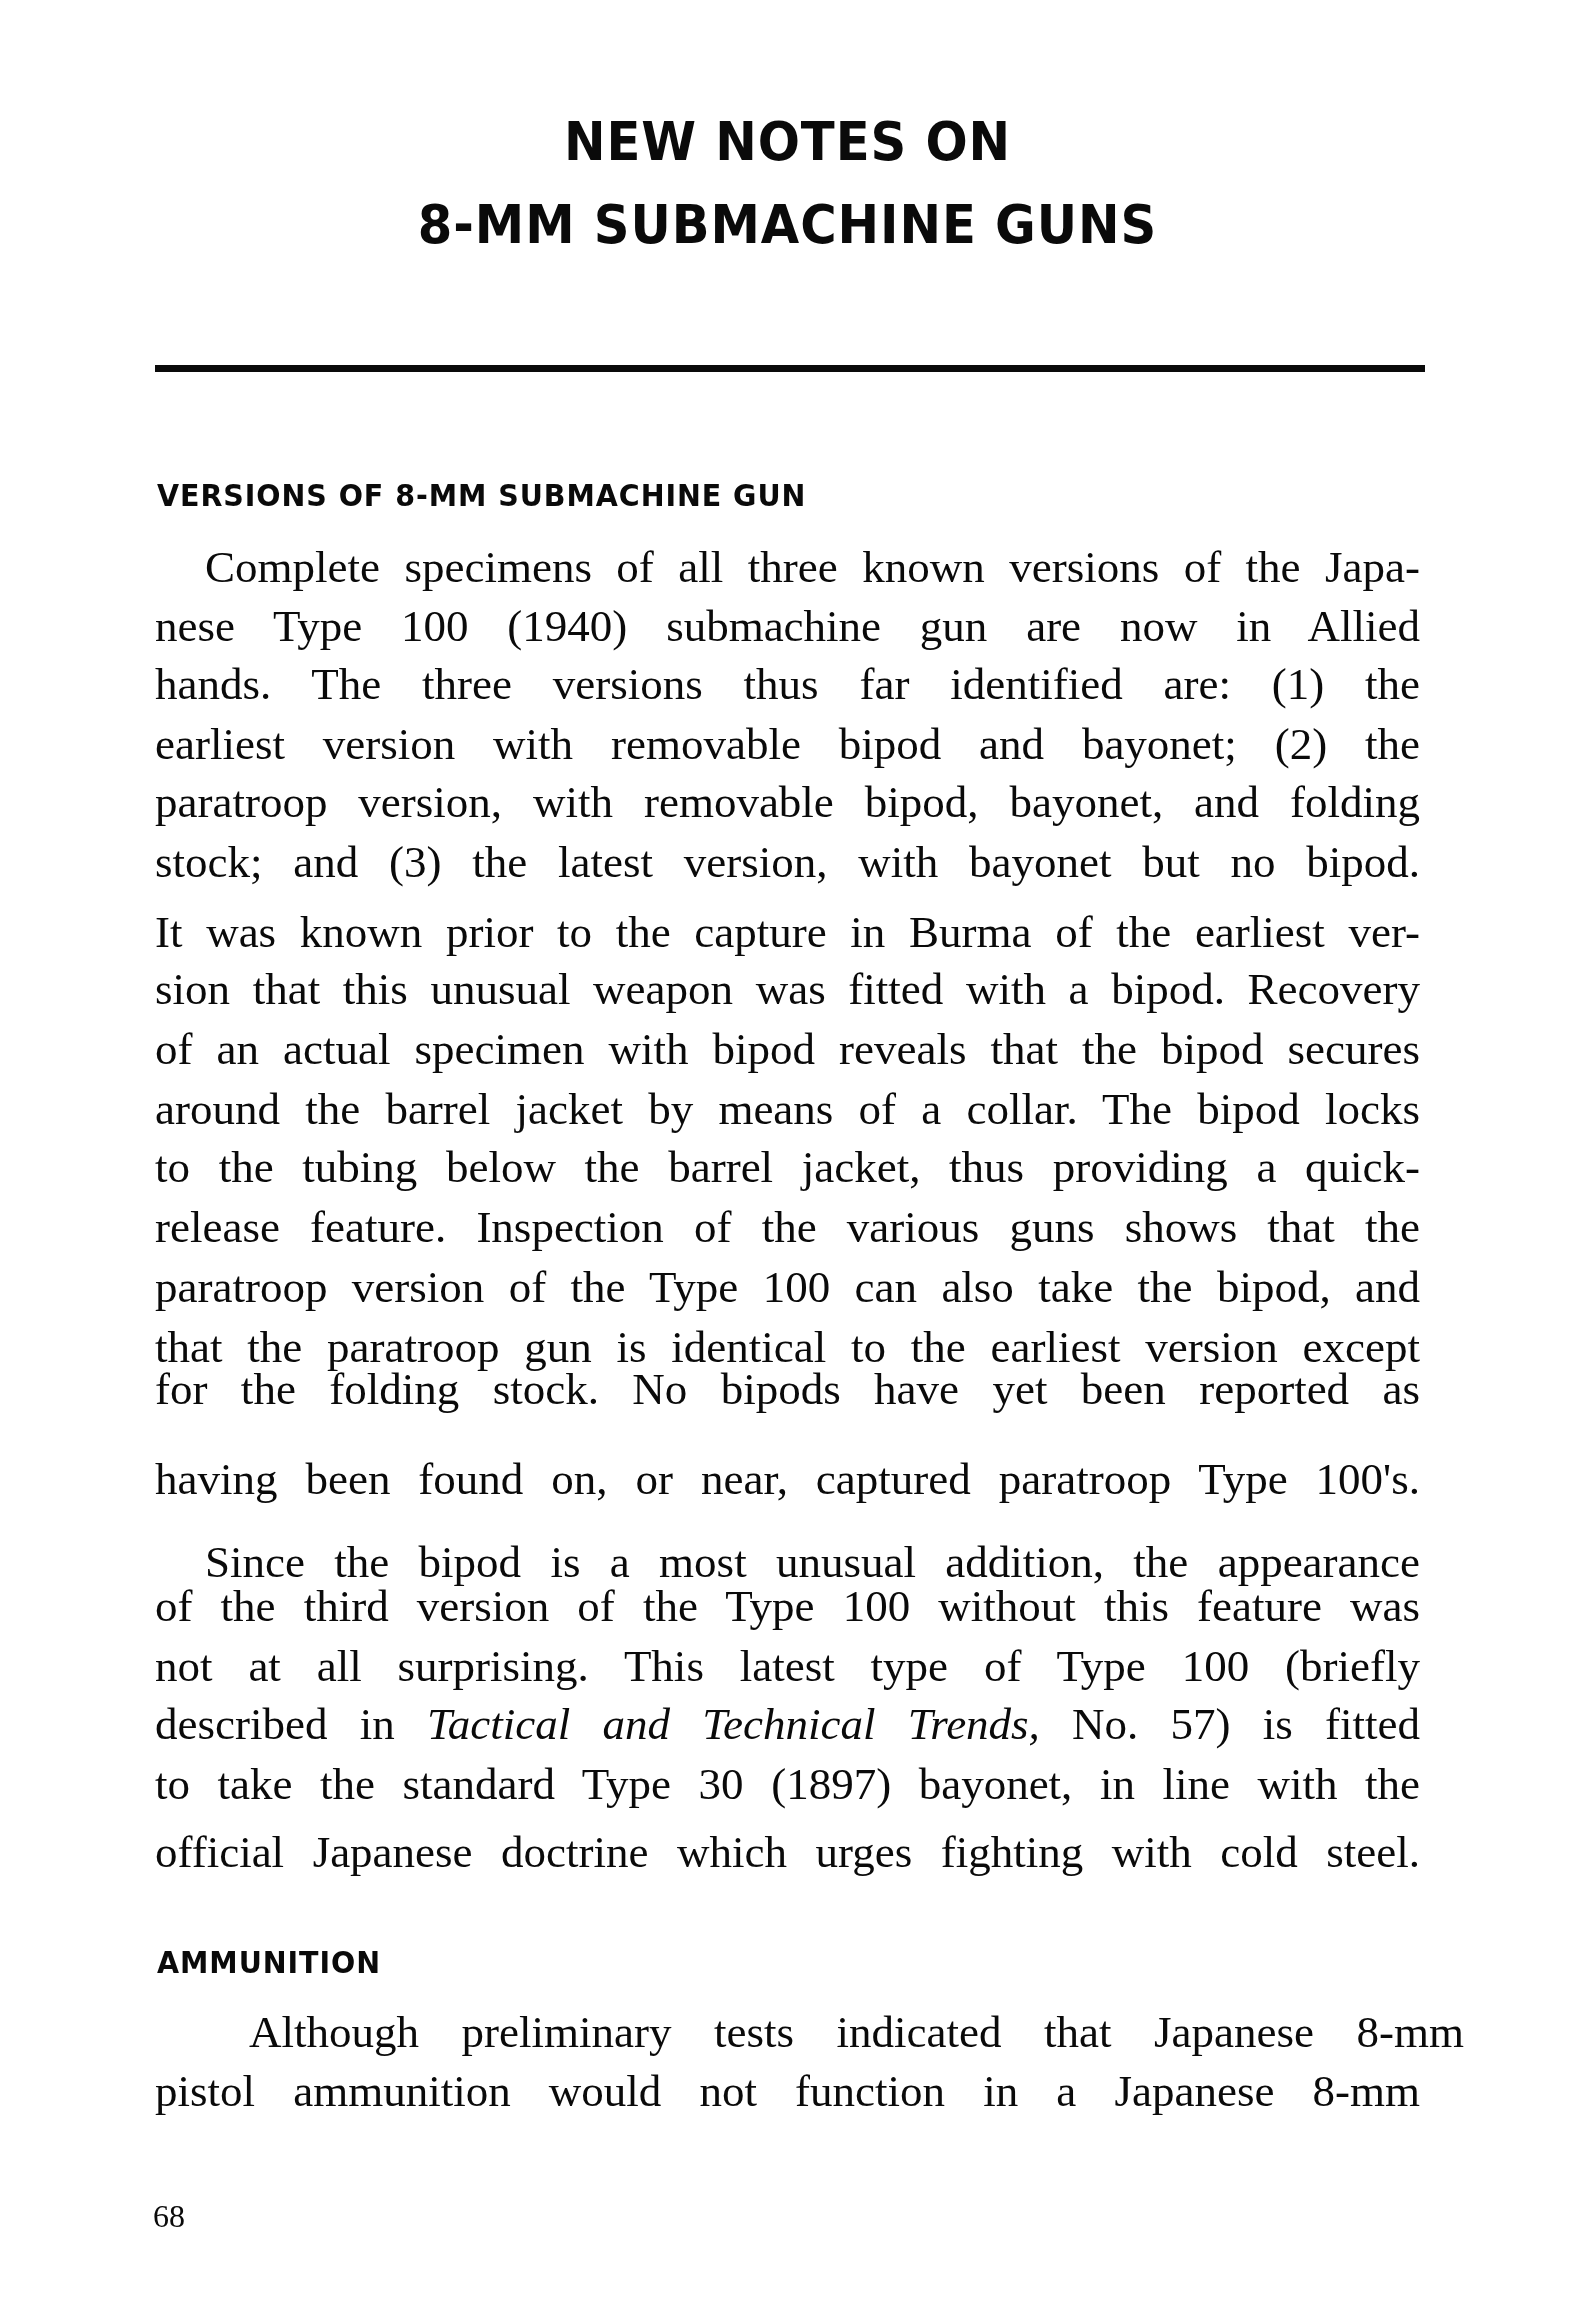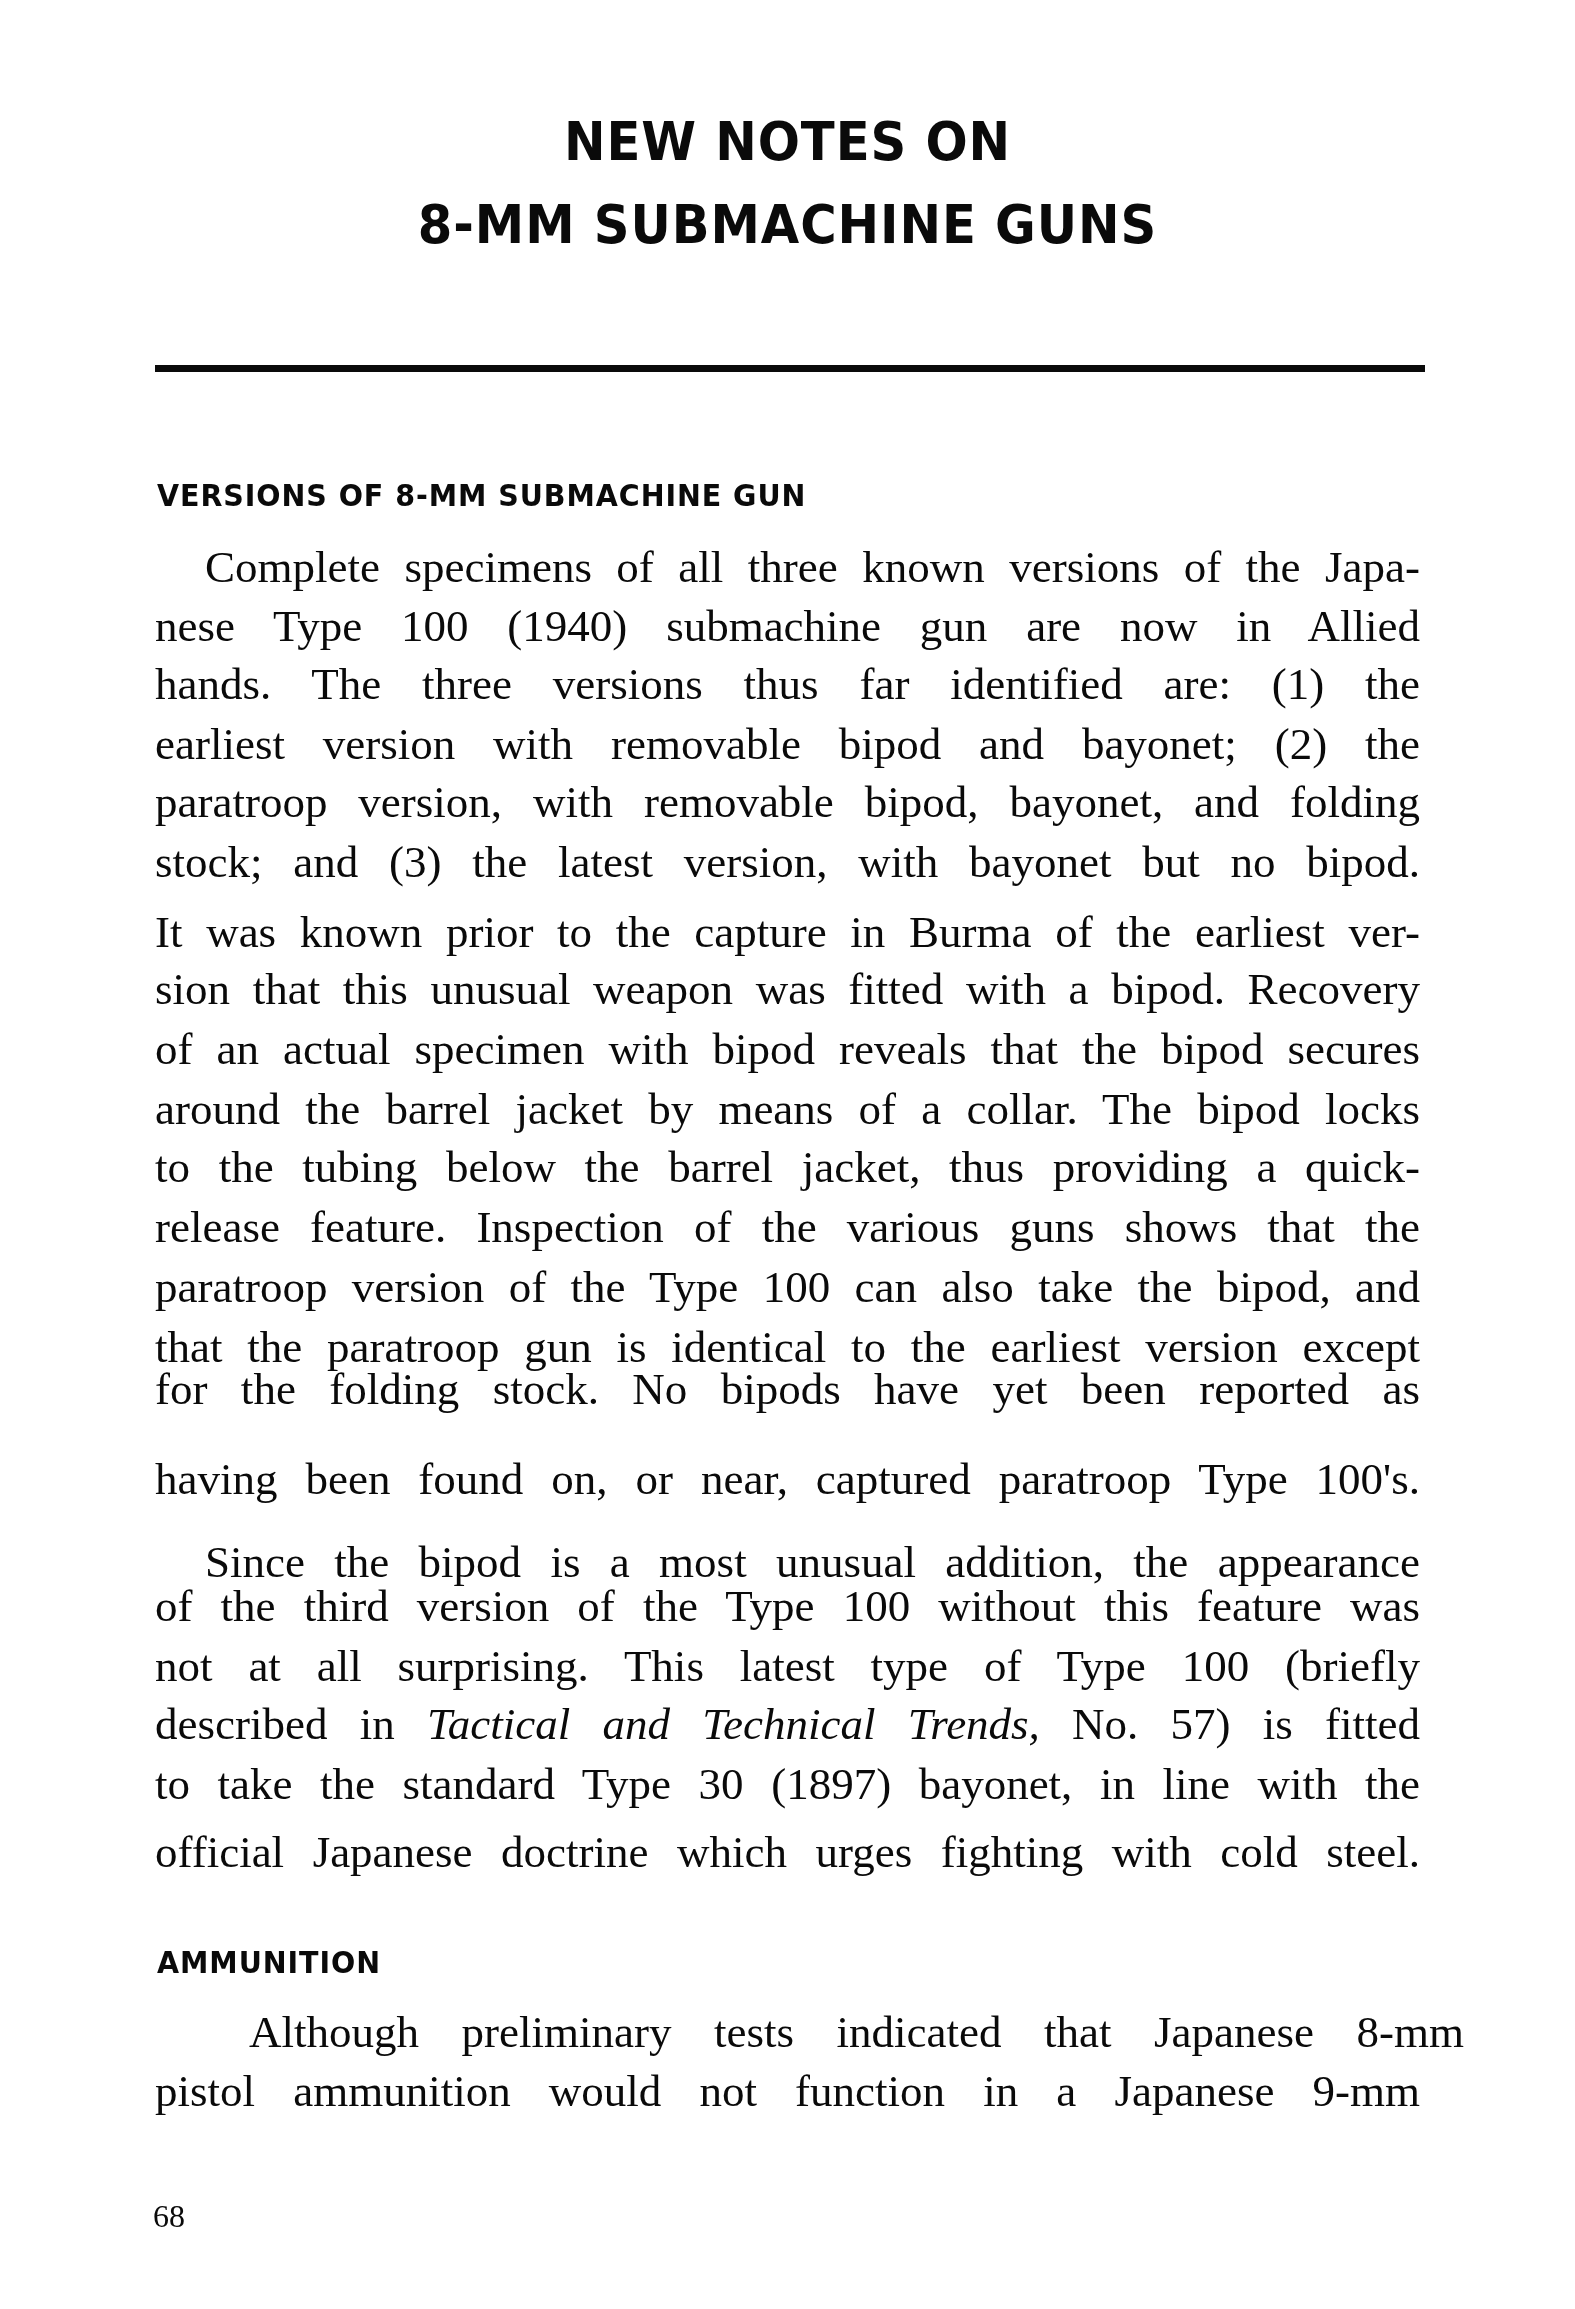--- a/index.html
+++ b/index.html
@@ -61,15 +61,15 @@
 <div class="line indent" style="top: 1524px; white-space: normal; margin-top: 16px;">Since the bipod is a most unusual addition, the appearance</div>
 <div class="line" style="top: 1584px; white-space: normal;">of the third version of the Type 100 without this feature was</div>
 <div class="line" style="top: 1644px; white-space: normal;">not at all surprising.  This latest type of Type 100 (briefly</div>
 <div class="line" style="top: 1702px; white-space: nowrap; width: 1265.02px; transform-origin: left top; transform: scaleX(0.999988);"><span>described in </span><i>Tactical and Technical Trends,</i><span> No. 57) is fitted</span></div>
 <div class="line" style="top: 1762px; white-space: normal;">to take the standard Type 30 (1897) bayonet, in line with the</div>
 <div class="line" style="top: 1830px; white-space: normal;">official Japanese doctrine which urges fighting with cold steel.</div>
 
 <div class="heading" style="top:1948px;">AMMUNITION</div>
 
 <div class="line indent" style="top: 2010px; white-space: normal; margin-left: 44px;">Although preliminary tests indicated that Japanese 8-mm</div>
-<div class="line" style="top: 2069px; white-space: normal;">pistol ammunition would not function in a Japanese 9-mm</div>
+<div class="line" style="top: 2069px; white-space: normal;">pistol ammunition would not function in a Japanese 8-mm</div>
 
 <div class="pagenum">68</div>
 
 </body></html>

